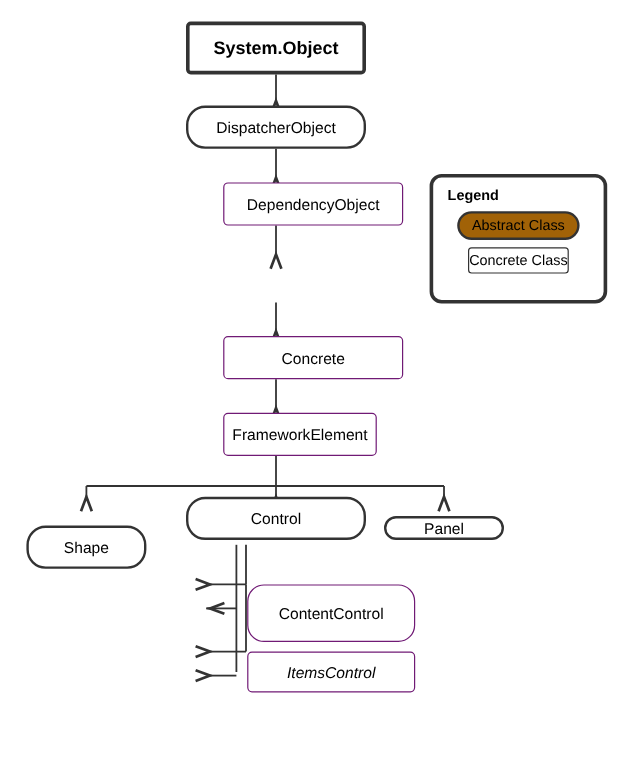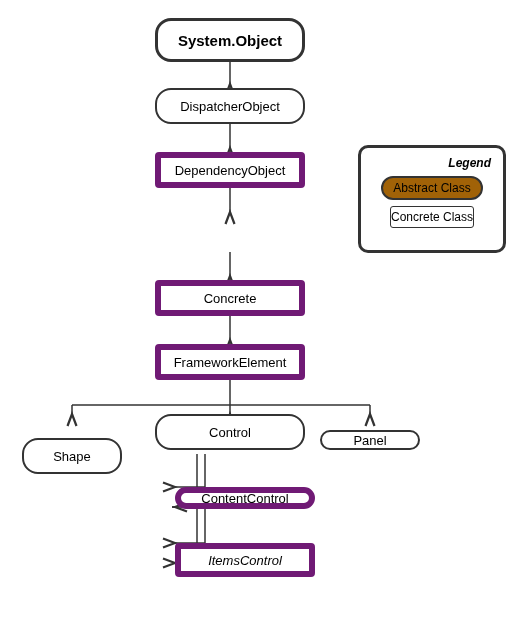--- a/index.html
+++ b/index.html
@@ -28,29 +28,30 @@
       text-align: center;
       background: #fff;
     }
 
     .node-abstract {
       border: 2px solid #333;
       border-radius: 16px;
     }
 
     .node-concrete {
-      border: 6px solid #701a75;
+      border: 1px solid #701a75;
       border-radius: 4px;
+      margin-left: 31px;
     }
 
     .node-bold {
       font-weight: bold;
       font-size: 15px;
       border: 3px solid #333;
-      border-radius: 16px;
+      border-radius: 4px;
     }
 
     
     svg.arrows {
       position: absolute;
       top: 0;
       left: 0;
       width: 530px;
       height: 642px;
       pointer-events: none;
@@ -59,24 +60,23 @@
     
     .legend {
       position: absolute;
       border: 3px solid #333;
       border-radius: 10px;
       padding: 8px 12px;
       background: #fff;
     }
 
     .legend-title {
-      font-style: italic;
       font-weight: bold;
       font-size: 12px;
-      text-align: right;
+      text-align: left;
       margin-bottom: 6px;
     }
 
     .legend-item {
       display: flex;
       align-items: center;
       justify-content: center;
       margin-bottom: 6px;
     }
 
@@ -155,37 +155,37 @@
 
   <div class="node node-concrete" style="left:155px; top:152px; width:150px; height:36px;">
     <span>DependencyObject</span>
   </div>
 
 
   <div class="node node-concrete" style="left:155px; top:280px; width:150px; height:36px;">
     <span>Concrete</span>
   </div>
 
-  <div class="node node-concrete" style="left:155px; top:344px; width:150px; height:36px;">
+  <div class="node node-concrete" style="left:155px; top:344px; width:128px; height:36px;">
     <span>FrameworkElement</span>
   </div>
 
   <div class="node node-abstract" style="left:22px; top:414px; width:100px; height:36px;margin-top:24px;">
     <span>Shape</span>
   </div>
 
   <div class="node node-abstract" style="left:155px; top:414px; width:150px; height:36px;">
     <span>Control</span>
   </div>
 
   <div class="node node-abstract" style="left:320px; top:430px; width:100px; height:20px;">
     <span>Panel</span>
   </div>
 
-  <div class="node node-concrete" style="left:175px; top:487px; width:140px; height:22px;border-radius:14px;">
+  <div class="node node-concrete" style="left:175px; top:487px; width:140px; height:48px;border-radius:14px;">
     <span>ContentControl</span>
   </div>
 
   <div class="node node-concrete" style="left:175px; top:543px; width:140px; height:34px;font-style:italic;">
     <span>ItemsControl</span>
   </div>
 
   <div class="legend" style="left:358px; top:145px; width:148px; height:108px;">
     <div class="legend-title">Legend</div>
     <div class="legend-item">

